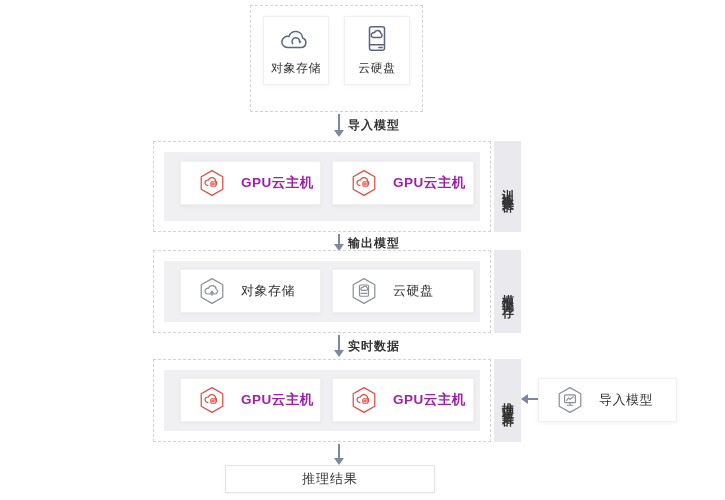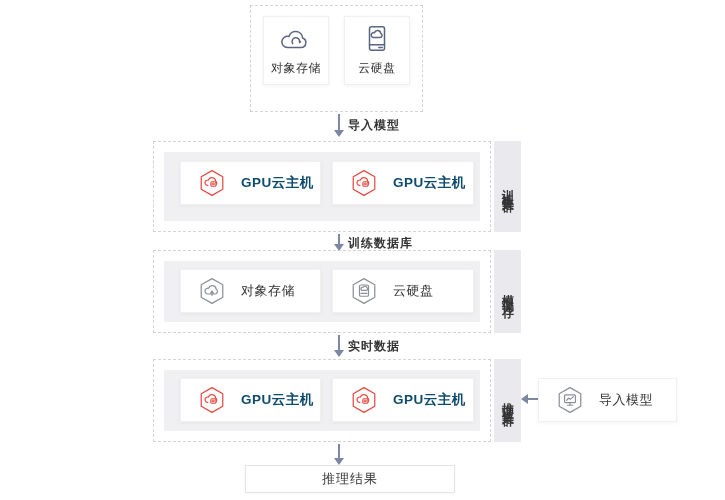--- a/index.html
+++ b/index.html
@@ -8,21 +8,21 @@
     font-family:"Liberation Sans","DejaVu Sans",sans-serif;color:#333;
   }
   .dashed-box{position:absolute;border:1px dashed #d4d4d8;background:#fff;box-sizing:border-box;}
   .panel{position:absolute;background:#f0f0f3;}
   .card{position:absolute;background:#fff;box-sizing:border-box;border:1px solid #f0f0f1;
         box-shadow:0 1px 4px rgba(0,0,0,0.05);display:flex;align-items:center;}
   .card.h{justify-content:flex-start;padding-left:16px;gap:14px;}
   .card.v{flex-direction:column;justify-content:center;gap:7px;}
   .node-label{font-size:13px;color:#333;letter-spacing:.5px;}
   .node-label.small{font-size:12px;}
-  .node-label.red{color:#0c4a6e;font-size:13.5px;font-weight:bold;letter-spacing:.5px;}
+  .node-label.red{color:#a21caf;font-size:13.5px;font-weight:bold;letter-spacing:.5px;}
   .bar{position:absolute;background:#d8d8dd;display:flex;align-items:center;justify-content:center;
        font-size:12px;font-weight:bold;color:#333;letter-spacing:1px;}
   .tab{position:absolute;background:#e9e9ee;display:flex;align-items:center;justify-content:center;}
   .tab span{writing-mode:vertical-rl;text-orientation:upright;font-size:12px;font-weight:bold;
             color:#333;letter-spacing:4px;}
   .arrow-line-v{position:absolute;width:2px;background:#7b87a3;}
   .arrow-line-h{position:absolute;height:2px;background:#7b87a3;}
   .arrow-head-down{position:absolute;width:0;height:0;
      border-left:5px solid transparent;border-right:5px solid transparent;border-top:7px solid #7b87a3;}
   .arrow-head-left{position:absolute;width:0;height:0;
@@ -94,21 +94,21 @@
     </span>
     <span class="node-label red">GPU云主机</span>
   </div>
 
   <div class="tab" style="left:494px;top:141px;width:27px;height:91px;">
     <span>训练集群</span>
   </div>
 
   <div class="arrow-line-v" style="left:338px;top:234px;height:10px;"></div>
   <div class="arrow-head-down" style="left:334px;top:244px;"></div>
-  <div class="flow-label" style="left:348px;top:235px;">训练数据库</div>
+  <div class="flow-label" style="left:348px;top:235px;">输出模型</div>
 
   <div class="dashed-box" style="left:153px;top:250px;width:338px;height:83px;"></div>
   <div class="panel" style="left:164px;top:261px;width:316px;height:61px;"></div>
 
   <div class="card h" style="left:180px;top:269px;width:141px;height:44px;">
     <span>
       <svg width="30" height="30" viewBox="0 0 32 32" fill="none" stroke="#8b9097" stroke-width="1.3" stroke-linecap="round" stroke-linejoin="round">
         <polygon points="16,2.8 27.5,9.4 27.5,22.6 16,29.2 4.5,22.6 4.5,9.4"></polygon>
         <path d="M11.8 19.2 a3.1 3.1 0 1 1 .6 -6.1 a4.1 4.1 0 0 1 8 1 a2.7 2.7 0 0 1 -1 5.1 z"></path>
         <line x1="16" y1="16" x2="16" y2="20.6"></line>
@@ -181,15 +181,15 @@
         <line x1="16" y1="18.8" x2="16" y2="21"></line>
         <line x1="13.2" y1="21.6" x2="18.8" y2="21.6"></line>
       </svg>
     </span>
     <span class="node-label">导入模型</span>
   </div>
 
   <div class="arrow-line-v" style="left:338px;top:444px;height:14px;"></div>
   <div class="arrow-head-down" style="left:334px;top:458px;"></div>
 
-  <div class="result-box" style="left:245px;top:465px;width:210px;height:28px;font-family:Liberation Serif, serif;">推理结果</div>
+  <div class="result-box" style="left:225px;top:465px;width:210px;height:28px;font-family:Liberation Serif, serif;">推理结果</div>
 
 </div>
 
 </body></html>

